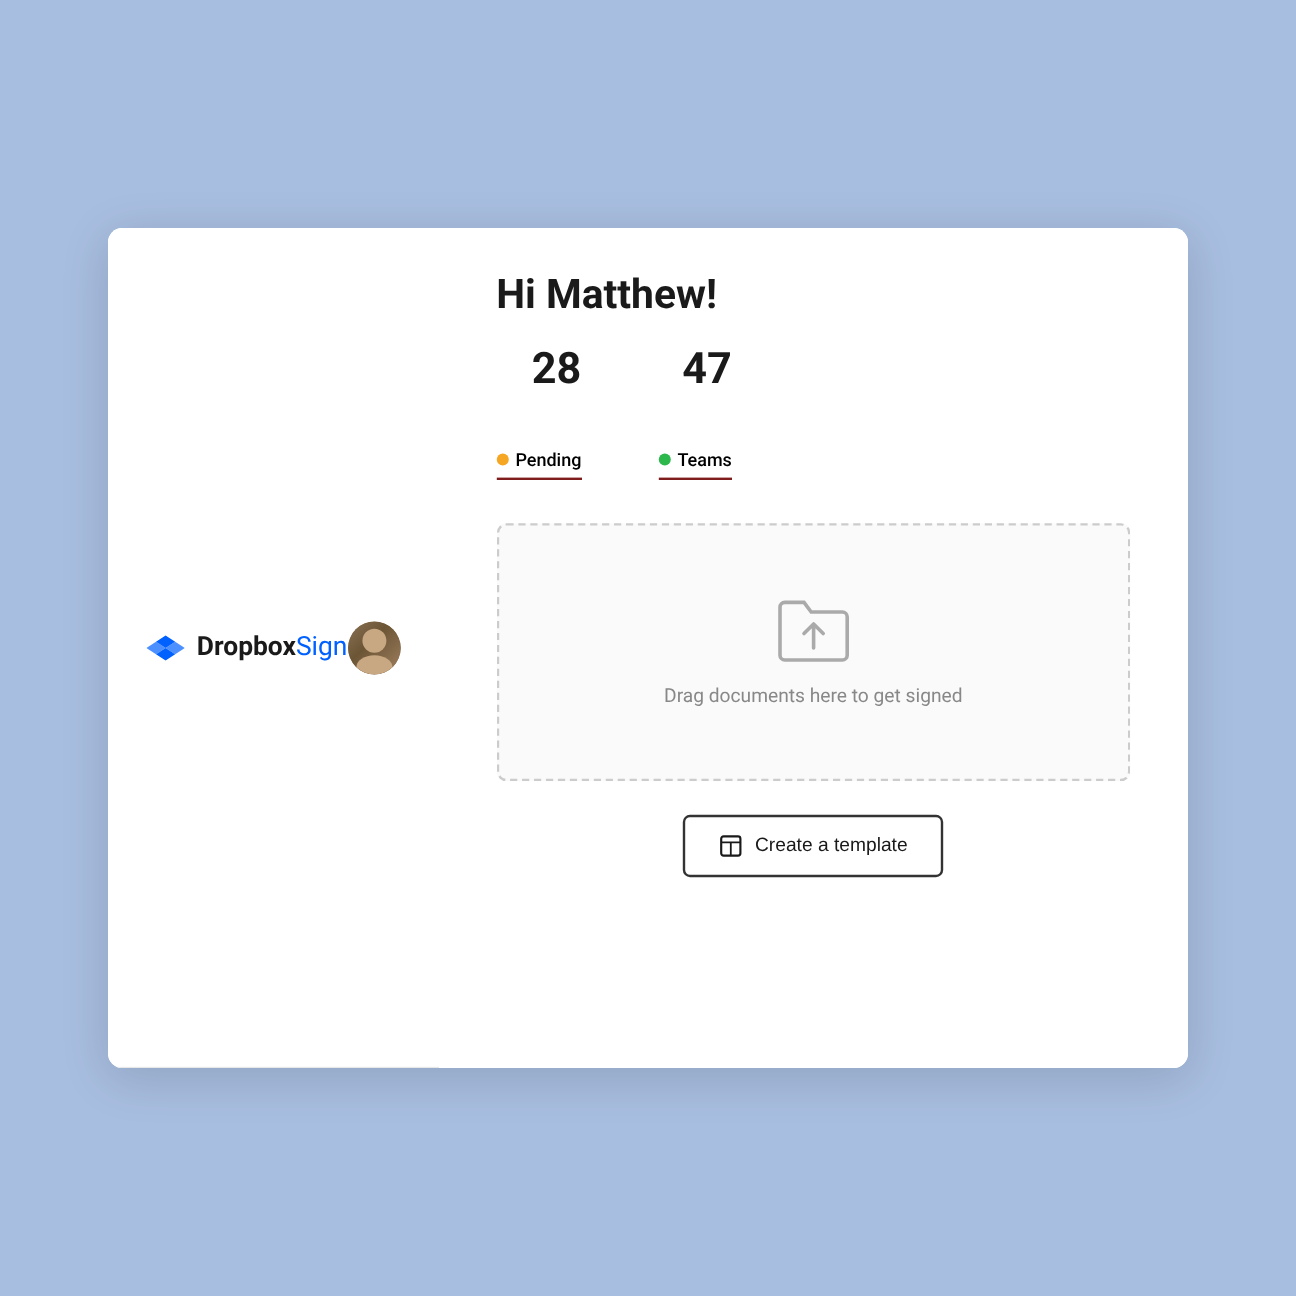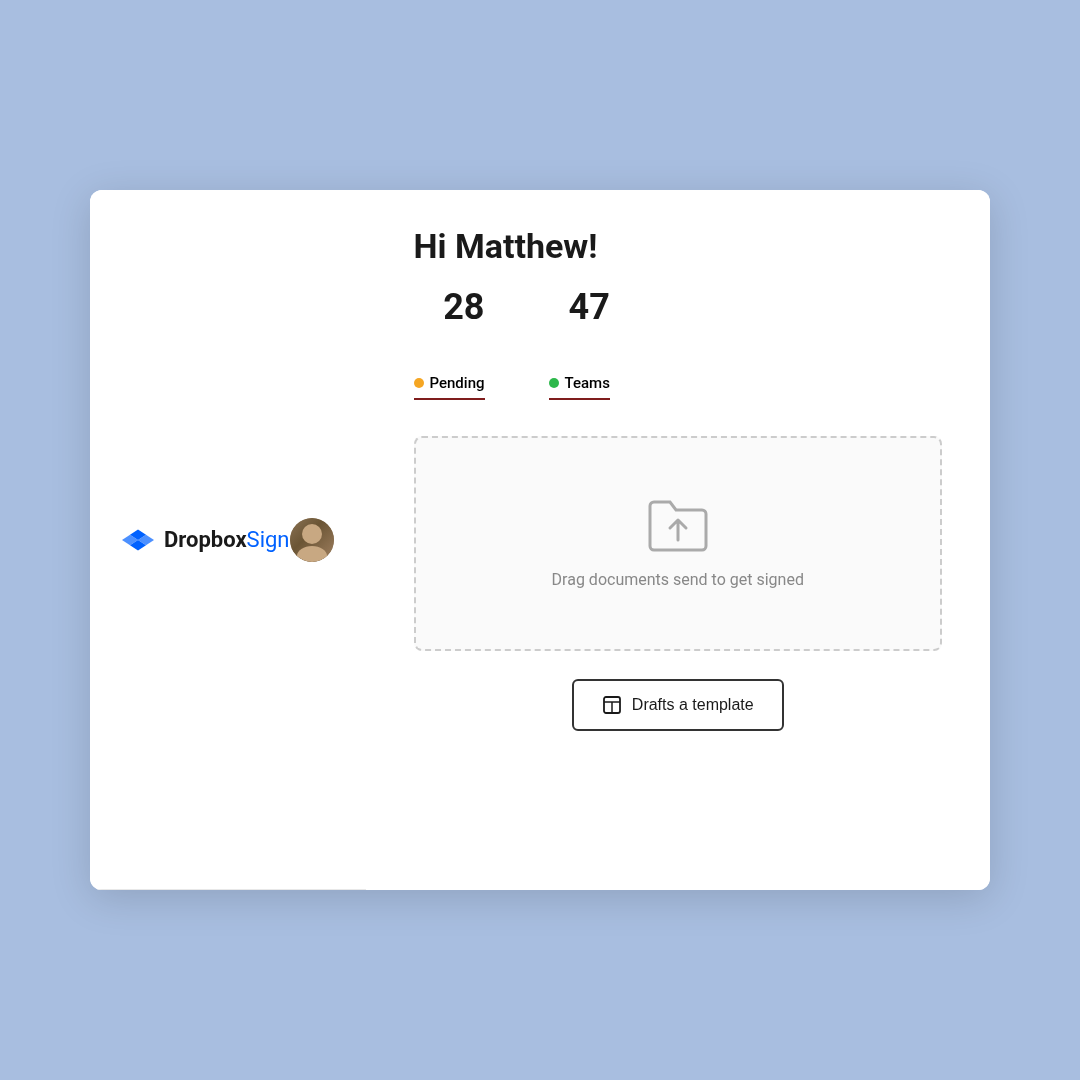--- a/index.html
+++ b/index.html
@@ -302,27 +302,27 @@
             <span>Teams</span>
           </span>
         </div>
       </div>
 
       <div class="drop-zone">
         <svg class="drop-zone-icon" width="64" height="56" viewBox="0 0 64 56" fill="none" xmlns="http://www.w3.org/2000/svg">
           <path d="M4 8C4 5.8 5.8 4 8 4H24L30 12H56C58.2 12 60 13.8 60 16V48C60 50.2 58.2 52 56 52H8C5.8 52 4 50.2 4 48V8Z" stroke="#aaaaaa" stroke-width="3" fill="none"></path>
           <path d="M32 22V42M24 30L32 22L40 30" stroke="#aaaaaa" stroke-width="3" stroke-linecap="round" stroke-linejoin="round"></path>
         </svg>
-        <span class="drop-zone-text">Drag documents send to get signed</span>
+        <span class="drop-zone-text">Drag documents here to get signed</span>
       </div>
 
       <button class="btn-create-template">
         <svg width="20" height="20" viewBox="0 0 20 20" fill="none" xmlns="http://www.w3.org/2000/svg">
           <rect x="2" y="2" width="16" height="16" rx="2" stroke="#1a1a1a" stroke-width="1.8" fill="none"></rect>
           <line x1="2" y1="7" x2="18" y2="7" stroke="#1a1a1a" stroke-width="1.5"></line>
           <line x1="10" y1="7" x2="10" y2="18" stroke="#1a1a1a" stroke-width="1.5"></line>
         </svg>
-        <span>Drafts a template</span>
+        <span>Create a template</span>
       </button>
     </div>
 
   </div>
 </div>
 
 </body></html>

